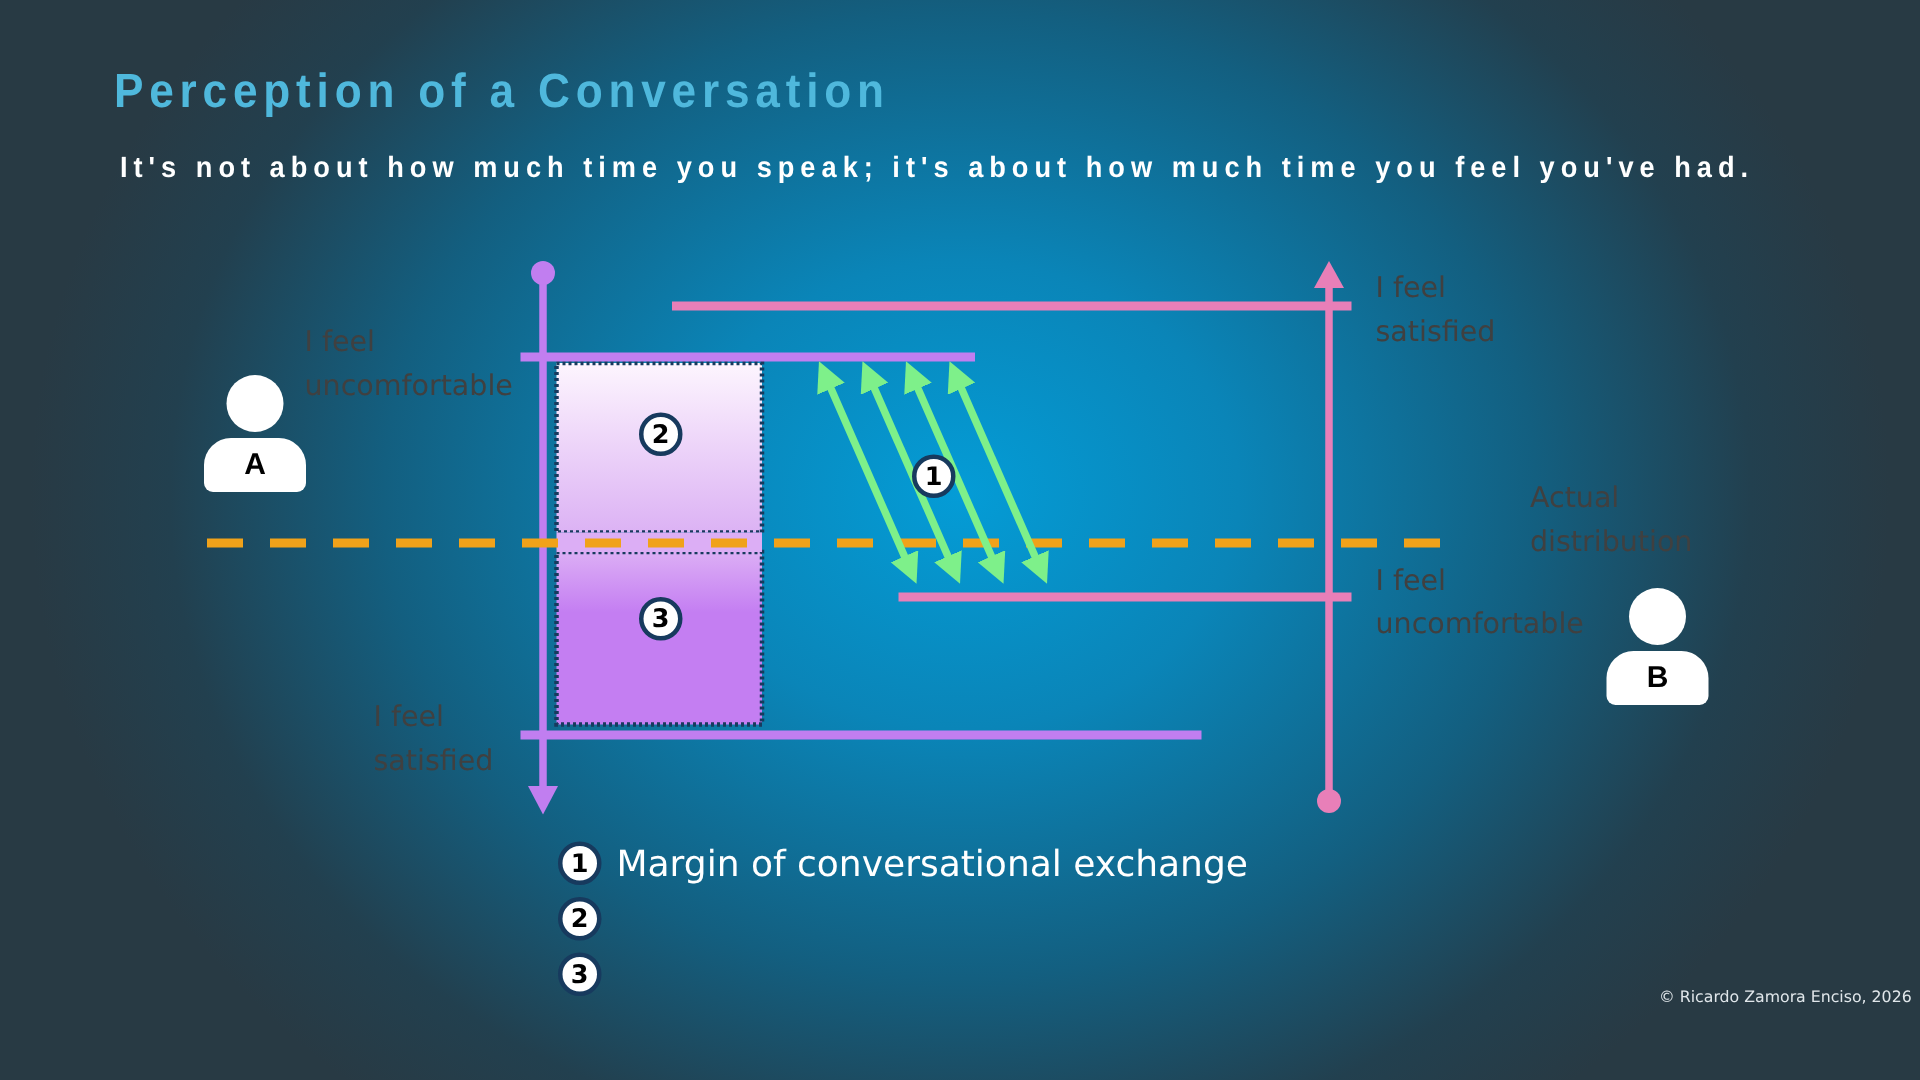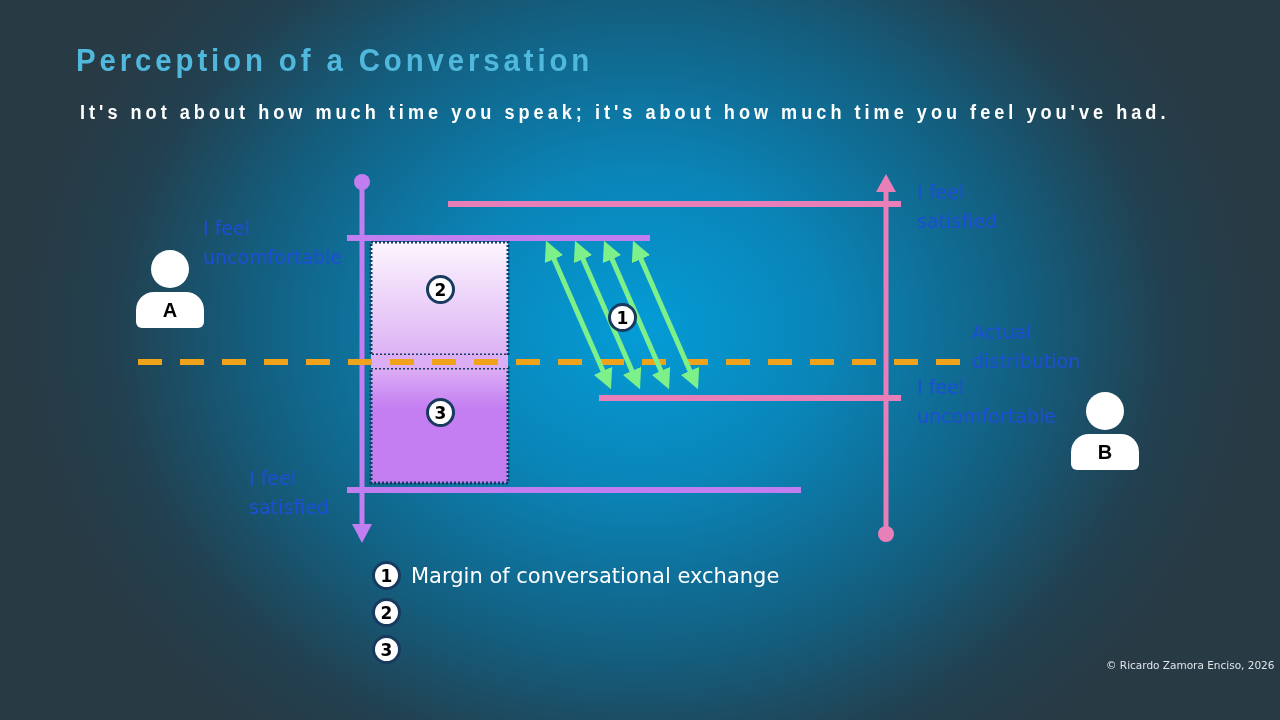--- a/index.html
+++ b/index.html
@@ -4,26 +4,26 @@
 <style>
   html,body{margin:0;padding:0;}
   body{width:1280px;height:720px;overflow:hidden;position:relative;
     background: radial-gradient(ellipse 620px 520px at 640px 330px, #049cd6 0%, #0a85b8 30%, #135f80 62%, #22404f 85%, #283a44 100%);
     font-family:"DejaVu Sans", sans-serif;}
   .title{position:absolute;left:76px;top:42px;font-family:"Liberation Sans",sans-serif;font-weight:bold;
     font-size:32px;letter-spacing:4.2px;color:#4fb8dc;margin:0;transform:scaleX(0.92);transform-origin:left;}
   .subtitle{position:absolute;left:80px;top:101px;font-family:"Liberation Sans",sans-serif;font-weight:bold;
     font-size:19.5px;letter-spacing:4.3px;color:#ffffff;white-space:nowrap;transform:scaleX(0.93);transform-origin:left;}
   svg.diagram{position:absolute;left:0;top:0;}
-  .lbl{position:absolute;color:#1d4ed8;font-size:19px;line-height:29px;white-space:pre-line;}
+  .lbl{position:absolute;color:#404040;font-size:19px;line-height:29px;white-space:pre-line;}
   .legend{position:absolute;left:372px;top:557px;}
   .legend-item{display:flex;align-items:center;height:37px;}
   .badge{width:24px;height:24px;border-radius:50%;background:#fff;border:3px solid #173a5e;
     color:#000;font-weight:bold;font-size:17px;display:flex;align-items:center;justify-content:center;box-sizing:border-box;width:29px;height:29px;}
-  .legend-text{color:#fff;font-size:21px;margin-left:10px;}
+  .legend-text{color:#fff;font-size:24px;margin-left:10px;}
   .copyright{position:absolute;left:1106px;top:659px;color:#e0e6ea;font-size:10.5px;}
   .person{position:absolute;width:70px;height:80px;}
   .person .head{position:absolute;left:15px;top:0;width:38px;height:38px;border-radius:50%;background:#fff;}
   .person .body{position:absolute;left:0;top:42px;width:68px;height:36px;background:#fff;border-radius:18px 18px 6px 6px;
     display:flex;align-items:center;justify-content:center;font-weight:bold;font-size:20px;color:#000;font-family:"Liberation Sans",sans-serif;}
   .circle-num{position:absolute;width:29px;height:29px;border-radius:50%;background:#fff;border:3px solid #173a5e;box-sizing:border-box;
     display:flex;align-items:center;justify-content:center;font-weight:bold;font-size:17px;color:#000;}
 </style>
 </head>
 <body>
@@ -79,21 +79,21 @@
 <div class="circle-num" style="left:608px;top:303px;">1</div>
 
 <div class="lbl" style="left:203px;top:214px;">I feel
 uncomfortable</div>
 <div class="lbl" style="left:249px;top:464px;">I feel
 satisfied</div>
 <div class="lbl" style="left:917px;top:178px;">I feel
 satisfied</div>
 <div class="lbl" style="left:917px;top:373px;">I feel
 uncomfortable</div>
-<div class="lbl" style="left:972px;top:318px;">Actual
+<div class="lbl" style="left:1020px;top:318px;">Actual
 distribution</div>
 
 <div class="person" style="left:136px;top:250px;">
   <div class="head"></div>
   <div class="body">A</div>
 </div>
 <div class="person" style="left:1071px;top:392px;">
   <div class="head"></div>
   <div class="body">B</div>
 </div>

